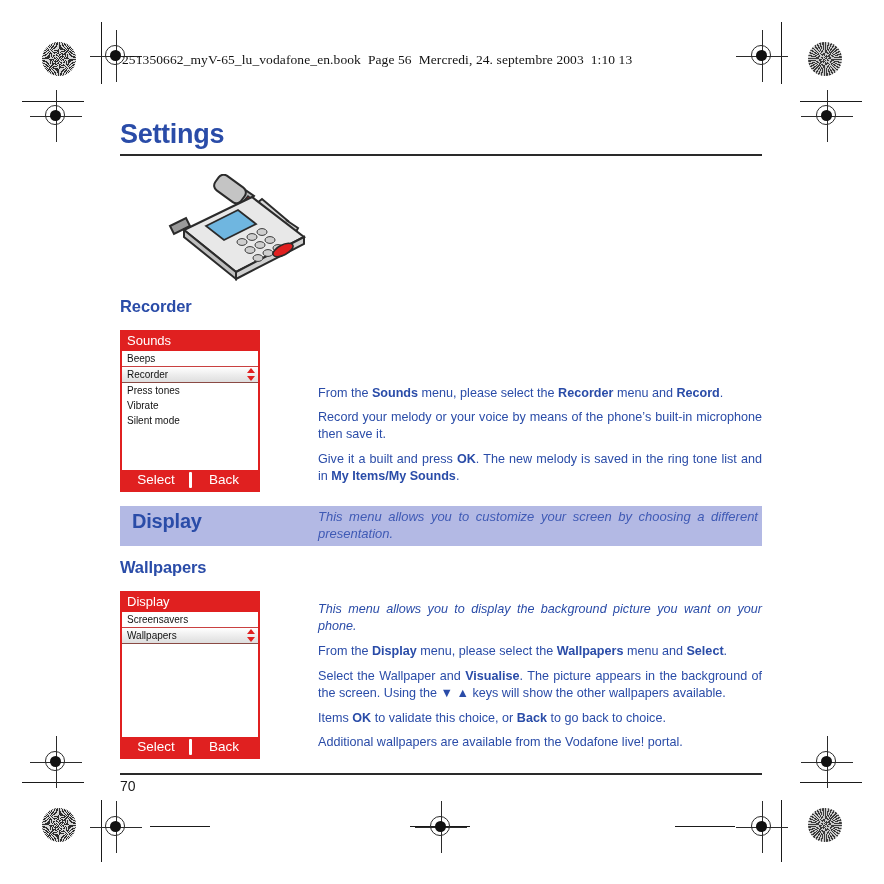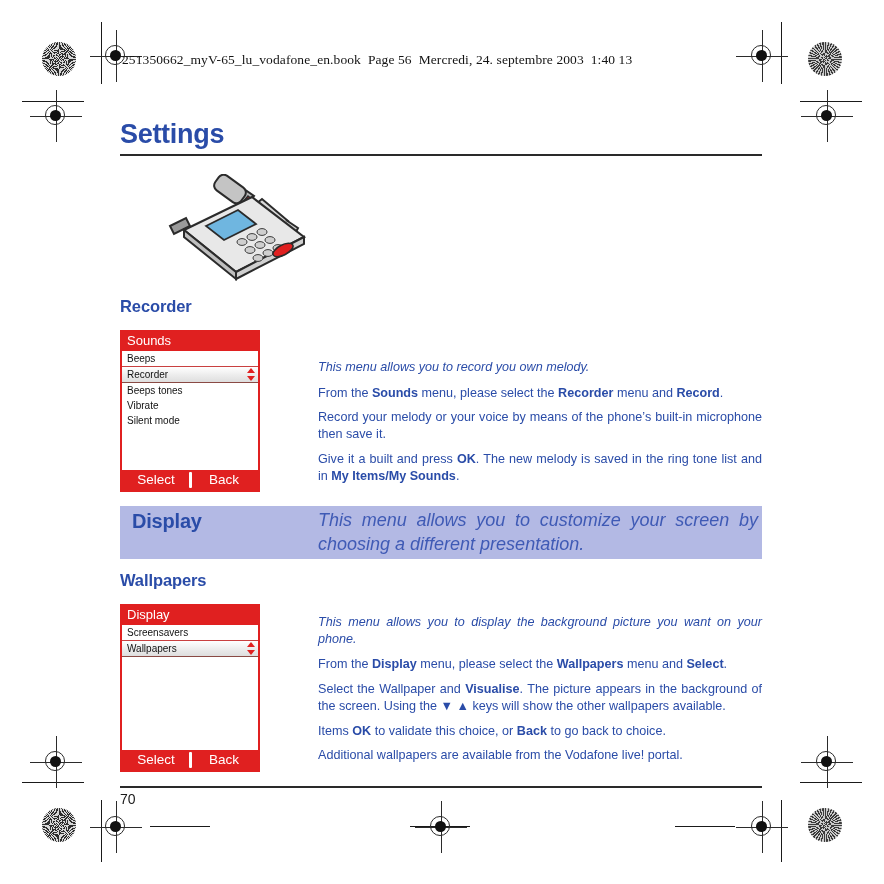--- a/index.html
+++ b/index.html
@@ -233,21 +233,21 @@
     flex: 0 0 198px;
     font-size: 20px;
     font-weight: bold;
     color: #2a4ca8;
     padding: 4px 0 0 12px;
     box-sizing: border-box;
     letter-spacing: -0.2px;
   }
   .banner-text {
     flex: 1 1 auto;
-    font-size: 18px;
+    font-size: 13px;
     font-style: italic;
     color: #3f5ab5;
     line-height: 1.3;
     text-align: justify;
     padding: 3px 4px 3px 0;
   }
 
   
   .footer-rule {
     width: 642px;
@@ -334,21 +334,21 @@
   <div class="crop-line" style="left:410px; top:826px; width:60px; height:1.4px;"></div>
   <div class="crop-line" style="left:675px; top:826px; width:60px; height:1.4px;"></div>
   <div class="reg-target" style="left:424px; top:810px;">
     <div class="hline"></div>
       <div class="vline"></div>
       <div class="ring"></div>
       <div class="dot"></div>
   </div>
 </div>
 
-<div class="book-header">251350662_myV-65_lu_vodafone_en.book  Page 56  Mercredi, 24. septembre 2003  1:40 13</div>
+<div class="book-header">251350662_myV-65_lu_vodafone_en.book  Page 56  Mercredi, 24. septembre 2003  1:10 13</div>
 
 <div class="page">
 
   <h1 class="page-title">Settings</h1>
   <div class="rule"></div>
 
   <div class="illustration">
     <svg width="160" height="110" viewBox="0 0 160 110" xmlns="http://www.w3.org/2000/svg">
 
       <path d="M92 30 L118 52 L124 47 L98 25 Z" fill="#d9d9d9" stroke="#2b2b2b" stroke-width="2"></path>
@@ -391,34 +391,33 @@
       <div class="phone-screen">
         <div class="ps-title">Sounds</div>
         <div class="ps-item">Beeps</div>
         <div class="ps-item selected">
           <span>Recorder</span>
           <span class="ps-arrows">
             <span class="arrow-up"></span>
             <span class="arrow-dn"></span>
           </span>
         </div>
-        <div class="ps-item">Beeps tones</div>
+        <div class="ps-item">Press tones</div>
         <div class="ps-item">Vibrate</div>
         <div class="ps-item">Silent mode</div>
         <div class="ps-filler" style="height:42px;"></div>
         <div class="ps-softkeys">
           <span class="sk">Select</span>
           <span class="sk-divider"></span>
           <span class="sk">Back</span>
         </div>
       </div>
     </div>
 
     <div class="col-right">
-      <p class="intro">This menu allows you to record you own melody.</p>
       <p class="para"><span>From the </span><b>Sounds</b><span> menu, please select the </span><b>Recorder</b><span> menu and </span><b>Record</b><span>.</span></p>
       <p class="para"><span>Record your melody or your voice by means of the phone’s built-in microphone then save it.</span></p>
       <p class="para"><span>Give it a built and press </span><b>OK</b><span>. The new melody is saved in the ring tone list and in </span><b>My Items/My Sounds</b><span>.</span></p>
     </div>
   </div>
 
   <div class="banner">
     <div class="banner-title">Display</div>
     <div class="banner-text">This menu allows you to customize your screen by choosing a different presentation.</div>
   </div>

